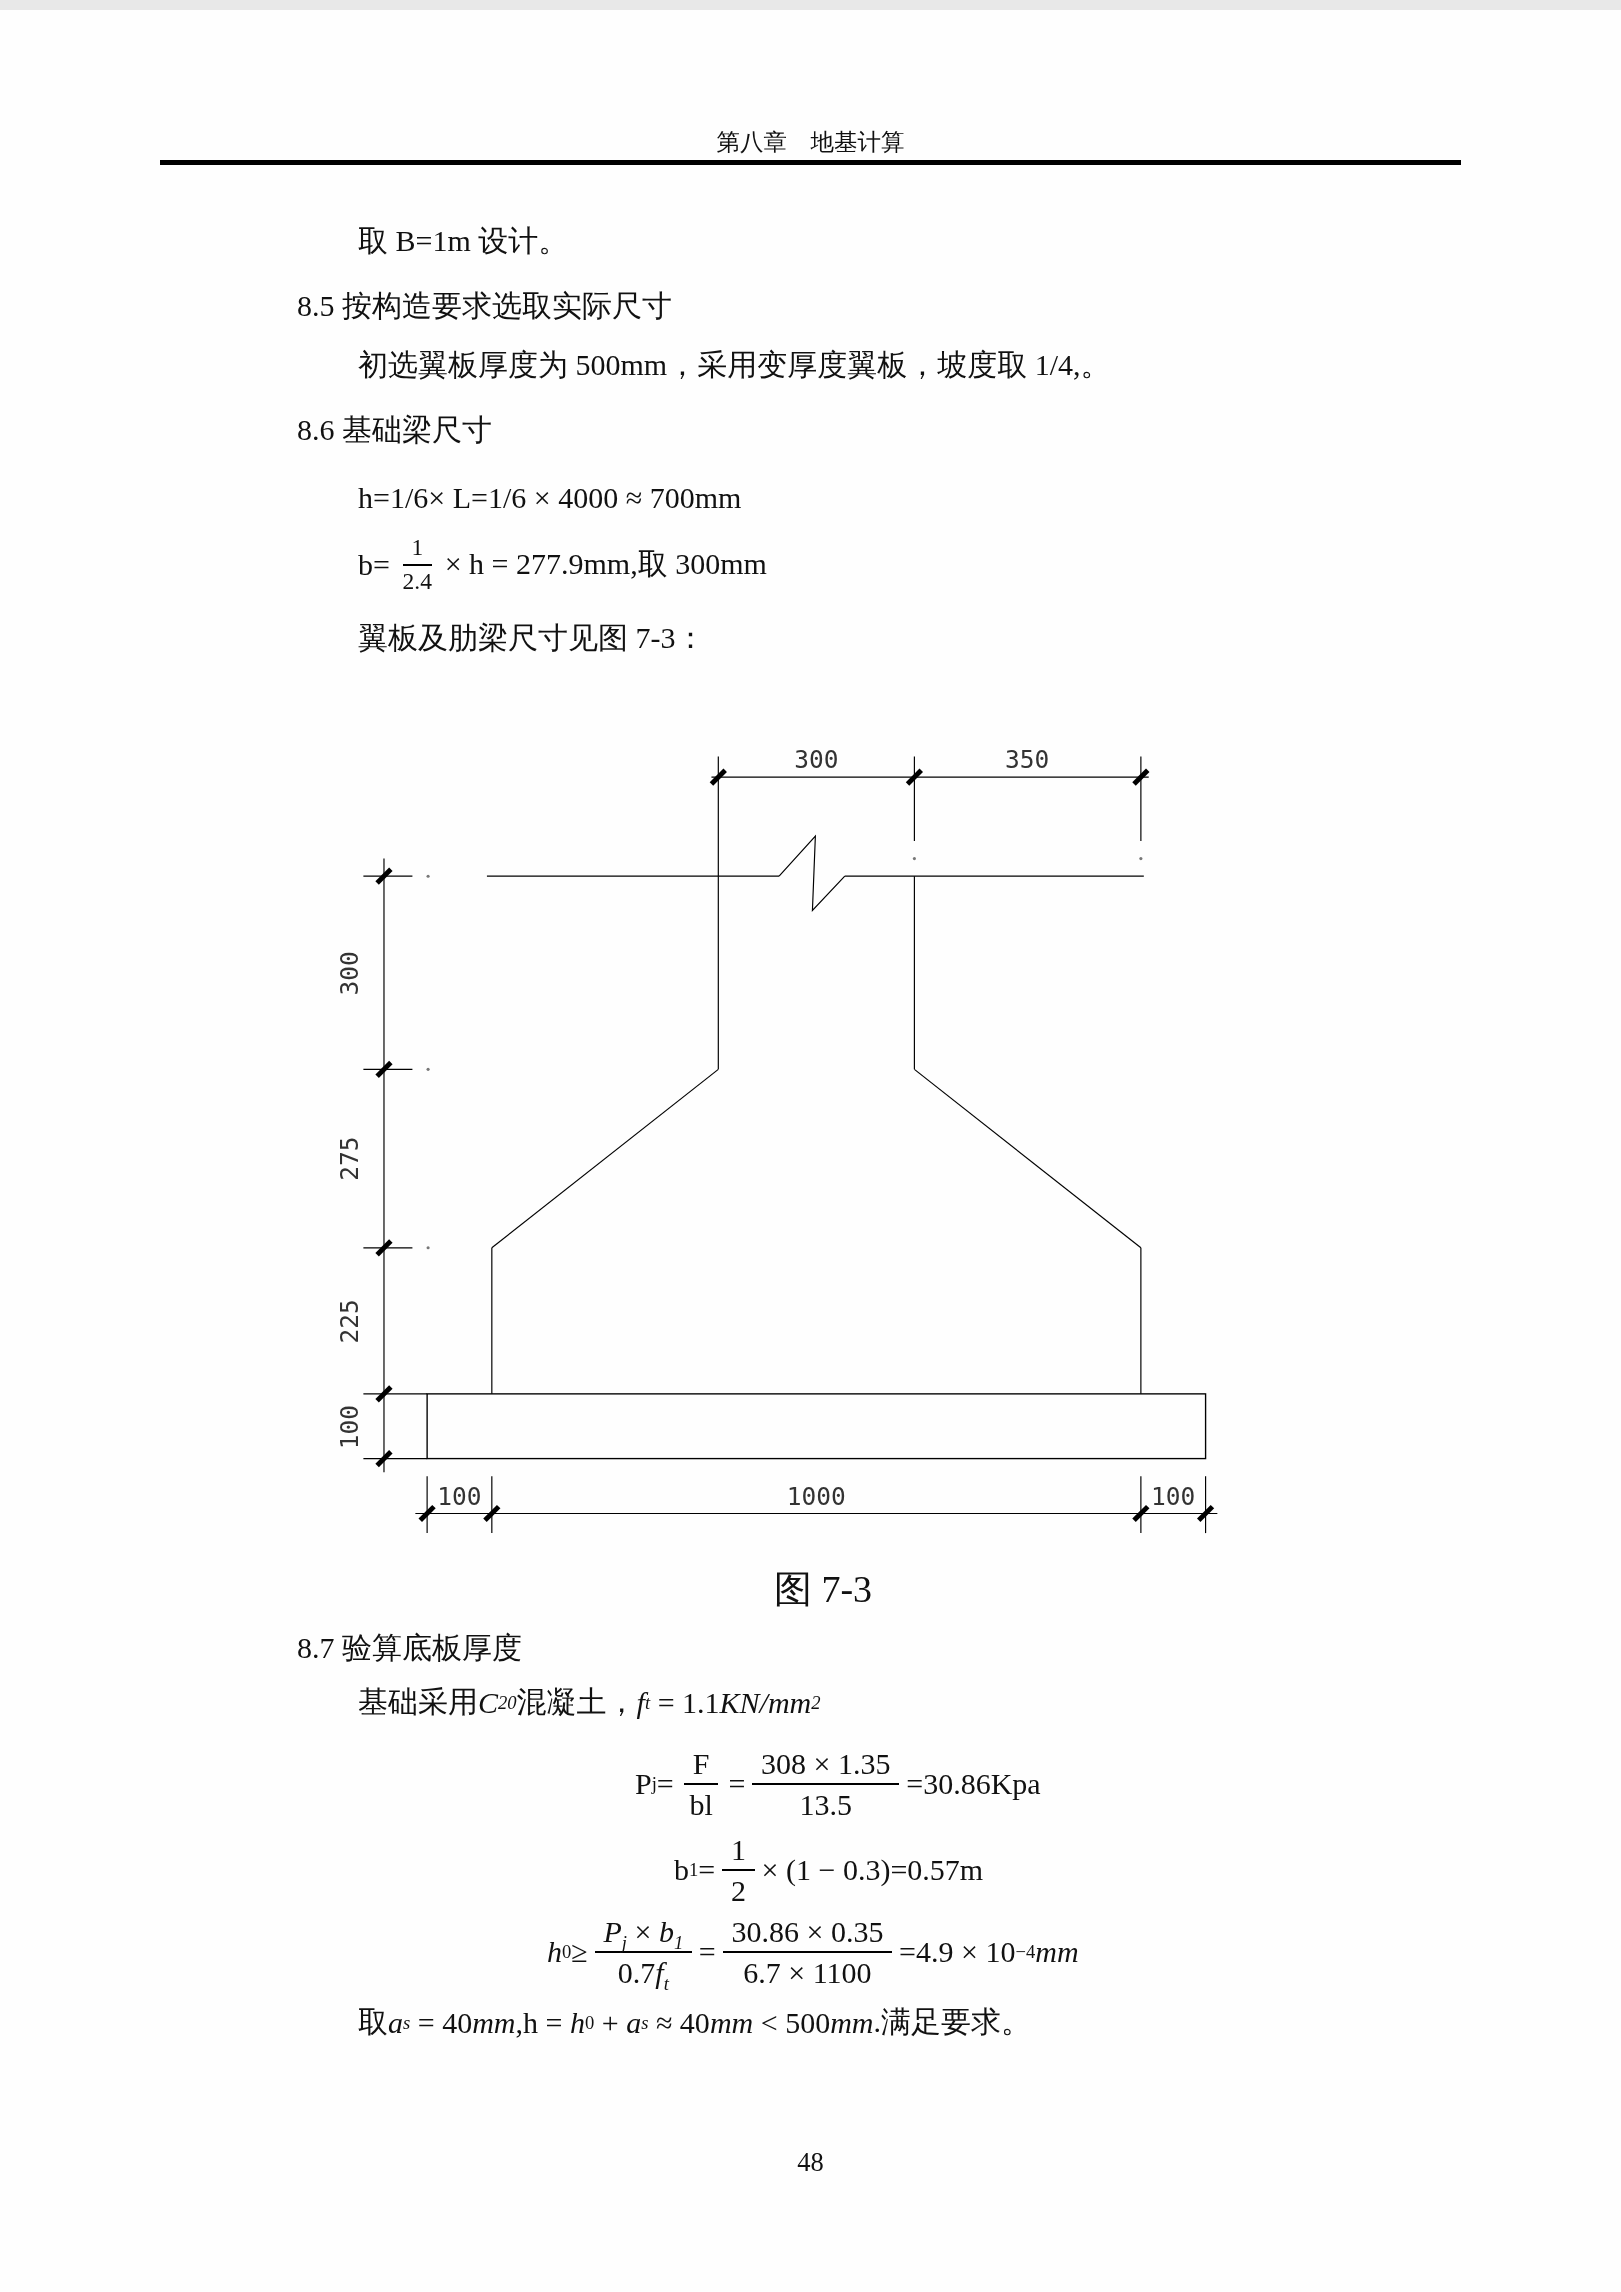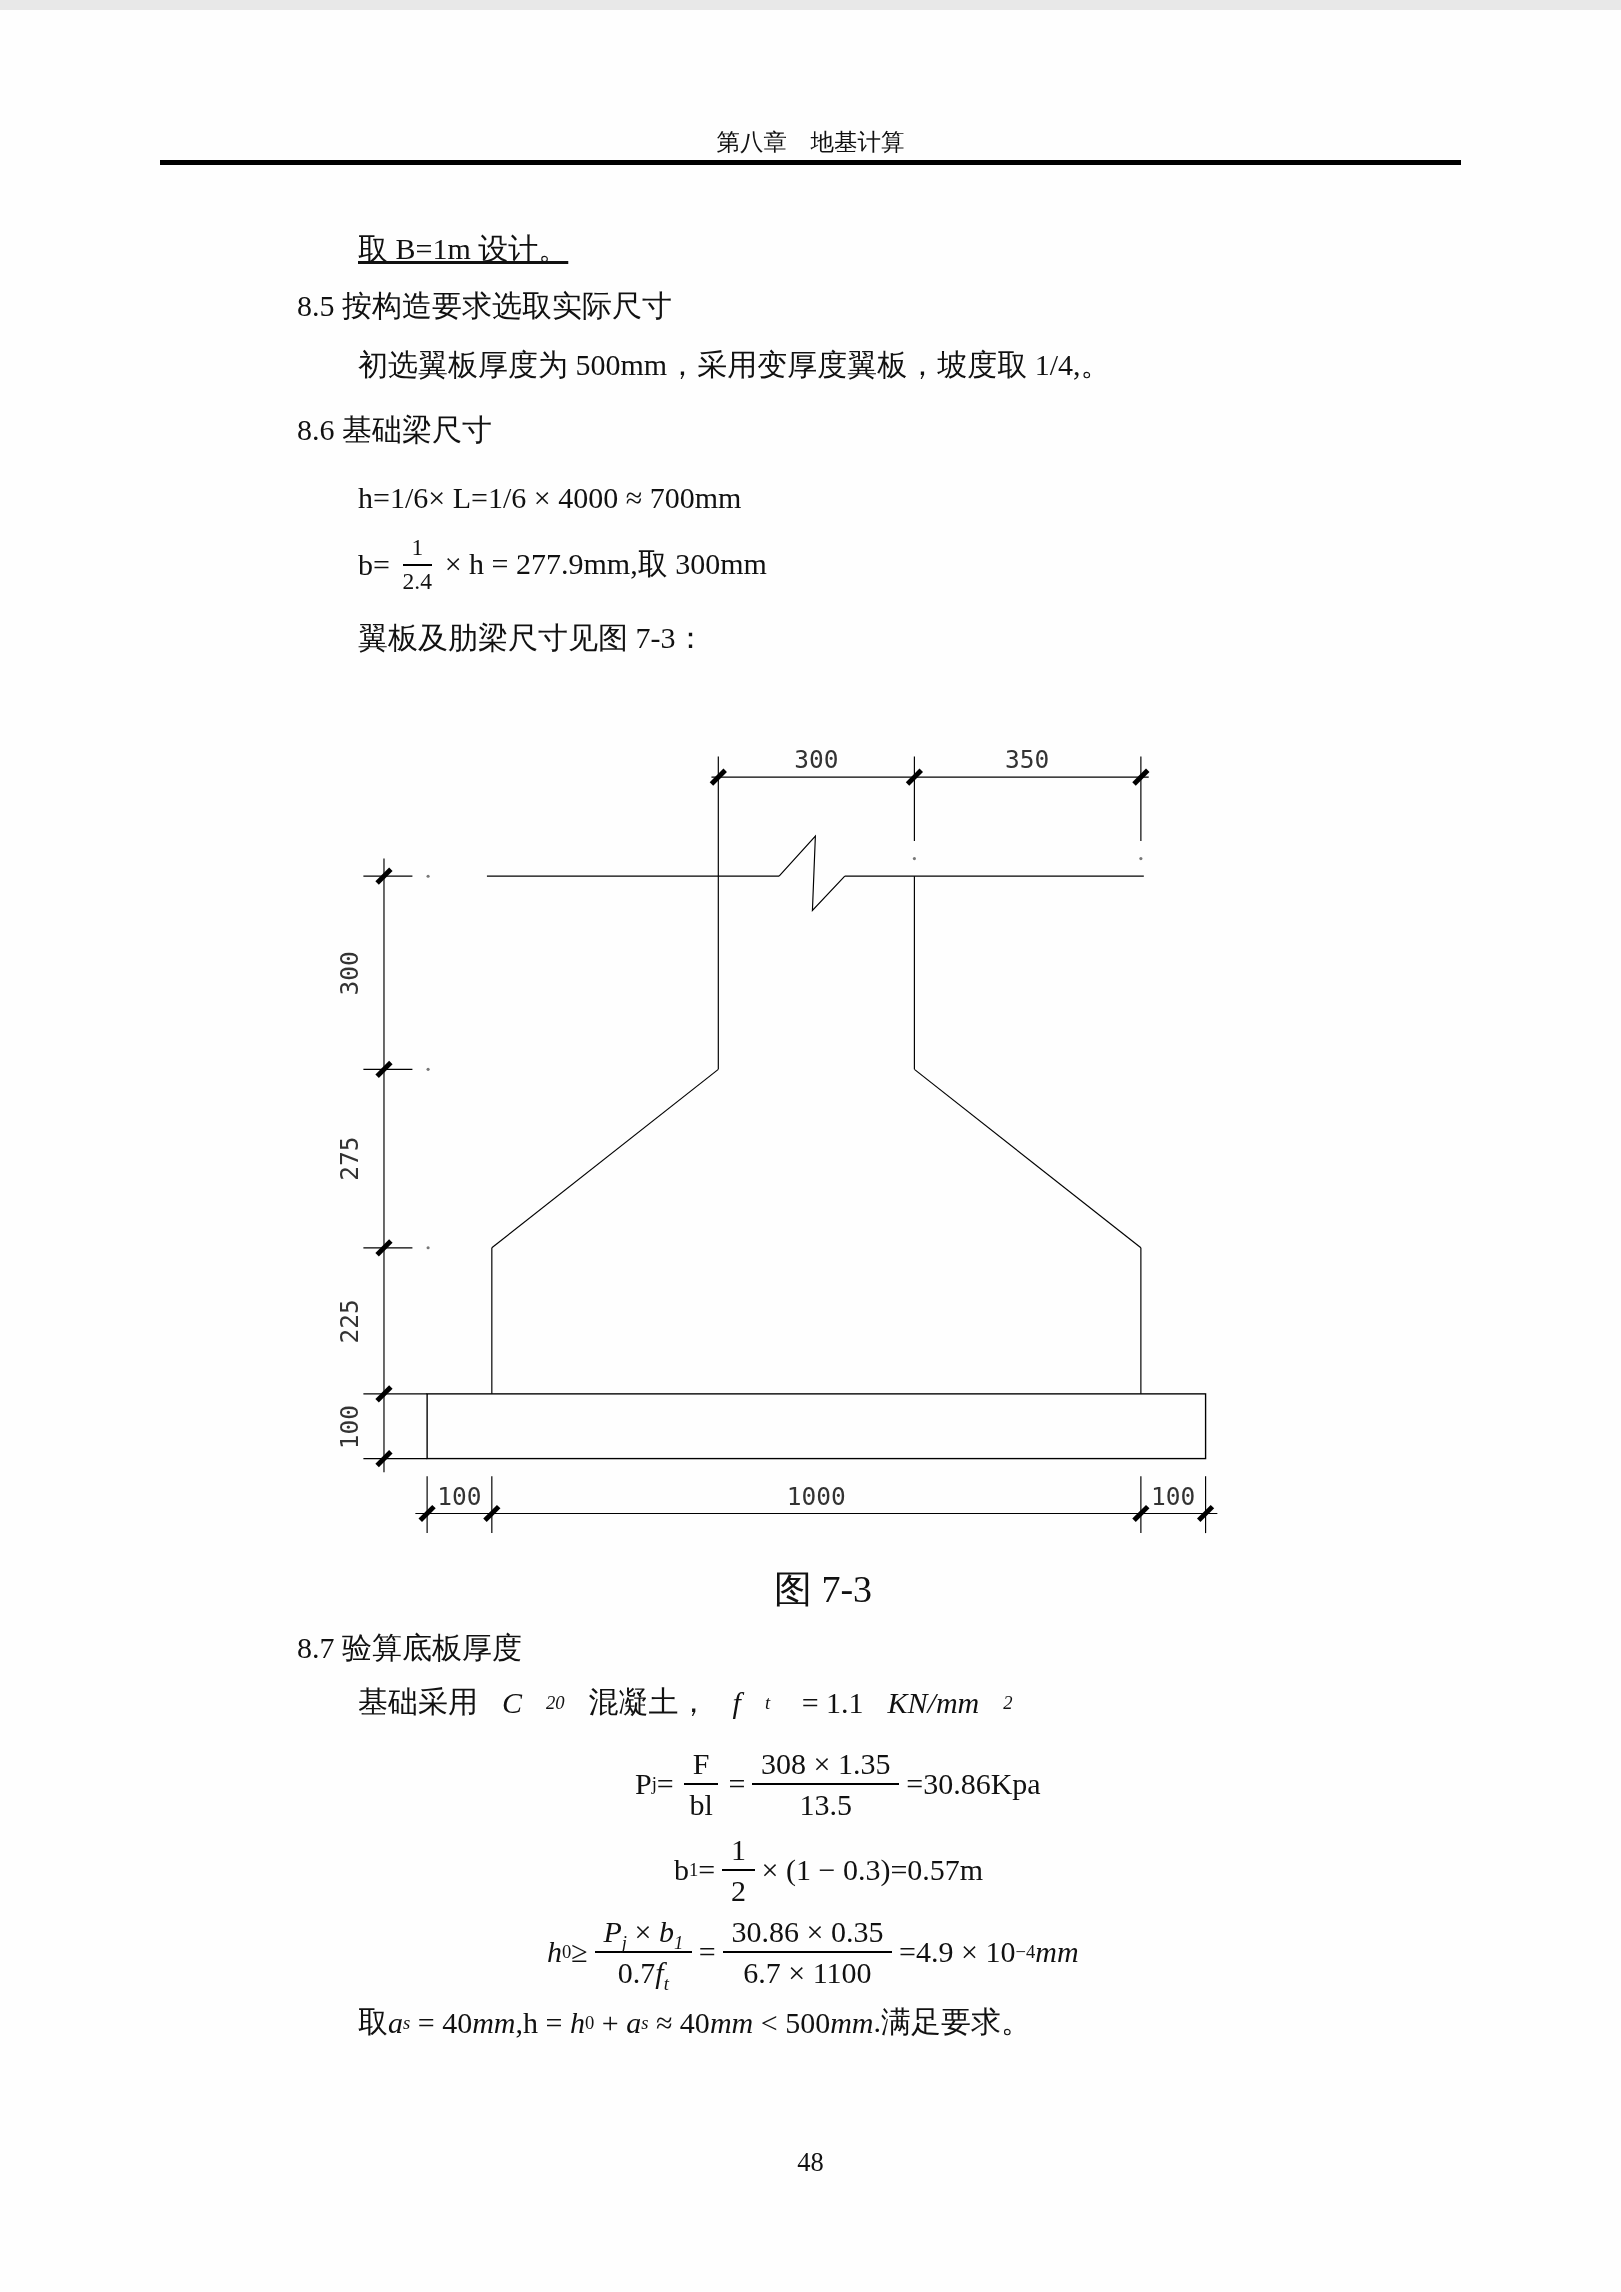--- a/index.html
+++ b/index.html
@@ -22,21 +22,21 @@
   svg line,svg polyline,svg rect,svg path{stroke:#000;fill:none;}
 </style>
 </head>
 <body>
 
 <div class="page">
 
   <div class="abs center" style="top:116px;font-size:23.5px;">第八章　地基计算</div>
   <div class="abs rule" style="top:150px;left:160px;width:1301px;"></div>
 
-  <div class="abs t" style="top:220px;left:358px;text-decoration:underline;">取 B=1m 设计。</div>
+  <div class="abs t" style="top:212px;left:358px;">取 B=1m 设计。</div>
 
   <div class="abs t" style="top:277px;left:297px;">8.5 按构造要求选取实际尺寸</div>
 
   <div class="abs t" style="top:336px;left:358px;">初选翼板厚度为 500mm，采用变厚度翼板，坡度取 1/4,。</div>
 
   <div class="abs t" style="top:401px;left:297px;">8.6 基础梁尺寸</div>
 
   <div class="abs t" style="top:469px;left:358px;">h=1/6× L=1/6 × 4000 ≈ 700mm</div>
 
   <div class="abs feq" style="top:525px;left:358px;">
@@ -132,21 +132,21 @@
     </g>
     <text x="469" y="1525" text-anchor="middle">100</text>
     <text x="833" y="1525" text-anchor="middle">1000</text>
     <text x="1197" y="1525" text-anchor="middle">100</text>
   </svg>
 
   <div class="abs fig-caption" style="top:1554px;left:333px;width:980px;">图 7-3</div>
 
   <div class="abs t" style="top:1619px;left:297px;">8.7 验算底板厚度</div>
 
-  <div class="abs feq" style="top:1672px;left:358px;gap:24px;">
+  <div class="abs feq" style="top:1672px;left:358px;">
     <span>基础采用</span><span class="it">C</span><sub class="it">20</sub><span>混凝土，</span><span class="it">f</span><sub class="it">t</sub><span> = 1.1</span><span class="it">KN/mm</span><sup class="it">2</sup>
   </div>
 
   <div class="abs feq" style="top:1737px;left:635px;">
     <span>P</span><sub>j</sub>
     <span>=</span>
     <span class="frac">
       <span class="fn">F</span>
       <span class="fd">bl</span>
     </span>

